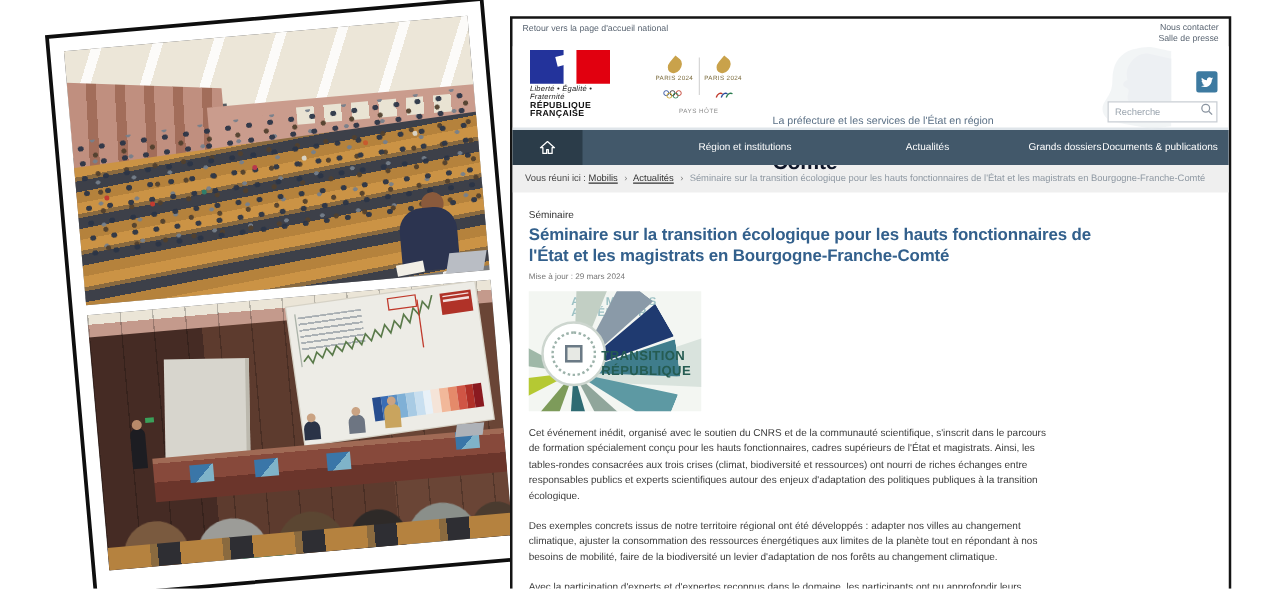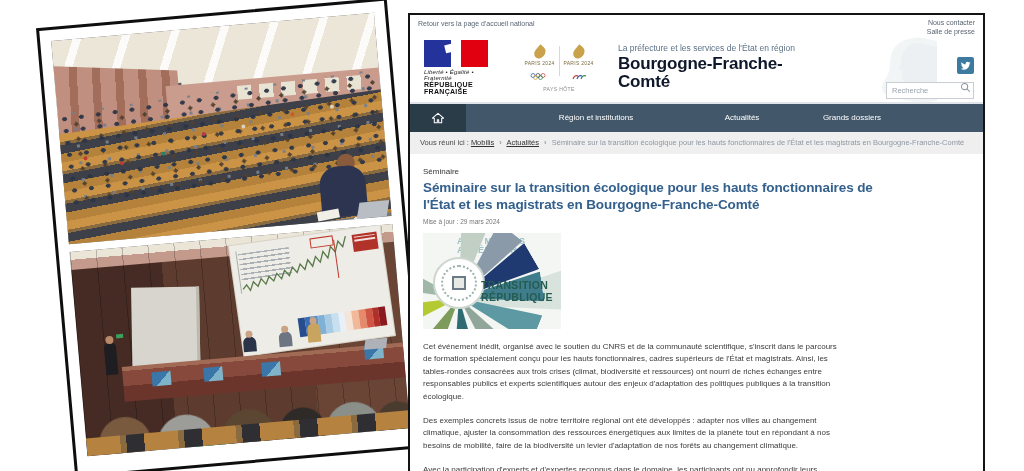--- a/index.html
+++ b/index.html
@@ -116,21 +116,21 @@
   .p24-row { display:flex; align-items:flex-start; justify-content:center; }
   .p24-cell { width:34px; }
   .p24-div { width:1px; height:30px; background:#d7d7d7; margin:0 2px; }
   .flame { width:10px; height:13px; margin:0 auto 1px auto; background:#c9a24b;
     border-radius:0 60% 55% 55%; transform:rotate(40deg); }
   .p24-label { font-size:5px; color:#7a6a3c; letter-spacing:.3px; }
   .p24-sym { height:7px; margin-top:1px; }
   .p24-host { font-size:5px; color:#8a8a8a; margin-top:2px; letter-spacing:.4px; }
 
   .banner { position:absolute; left:208px; top:6px; width:250px; }
-  .banner-sub { font-size:8.5px; color:#5c7186; margin-bottom:2px; }
+  .banner-sub { font-size:8.5px; color:#5c7186; margin-bottom:2px;margin-top:48px; }
   .banner-title { font-size:17px; font-weight:bold; color:#0f172a; line-height:1.05;
     letter-spacing:-.2px; width:200px; }
 
   .twitter-btn { position:absolute; right:9px; top:20px; width:17px; height:17px;
     background:#3d7aa0; border-radius:2px; display:flex; align-items:center; justify-content:center; }
   .search-box { position:absolute; right:9px; top:42px; width:88px; height:17px; }
   .search-box input { width:100%; height:100%; border:1px solid #c9ced4; background:#fff;
     font-size:7.5px; padding:0 18px 0 5px; color:#444; font-family:"Liberation Sans",sans-serif; }
   .search-box input::placeholder { color:#9aa4ae; }
   .search-glyph { position:absolute; right:3px; top:3px; }
@@ -324,20 +324,21 @@
 
     <div class="nav-bar">
       <div class="nav-home">
         <svg width="14" height="12" viewBox="0 0 16 14">
           <path d="M8 1.5 1.5 7.2h2.2v5.3h3.5V9h1.6v3.5h3.5V7.2h2.2z" fill="none" stroke="#fff" stroke-width="1.2" stroke-linejoin="round"></path>
         </svg>
       </div>
       <div class="nav-item ni-0">Région et institutions</div>
       <div class="nav-item ni-1">Actualités</div>
       <div class="nav-item ni-2">Grands dossiers</div>
+      <div class="nav-item ni-3">Documents &amp; publications</div>
     </div>
 
     <div class="breadcrumb">
       <span>Vous réuni ici :</span>
       <a href="#">Mobilis</a>
       <span class="crumb-sep">›</span>
       <a href="#">Actualités</a>
       <span class="crumb-sep">›</span>
       <span class="crumb-current">Séminaire sur la transition écologique pour les hauts fonctionnaires de l'État et les magistrats en Bourgogne-Franche-Comté</span>
     </div>

